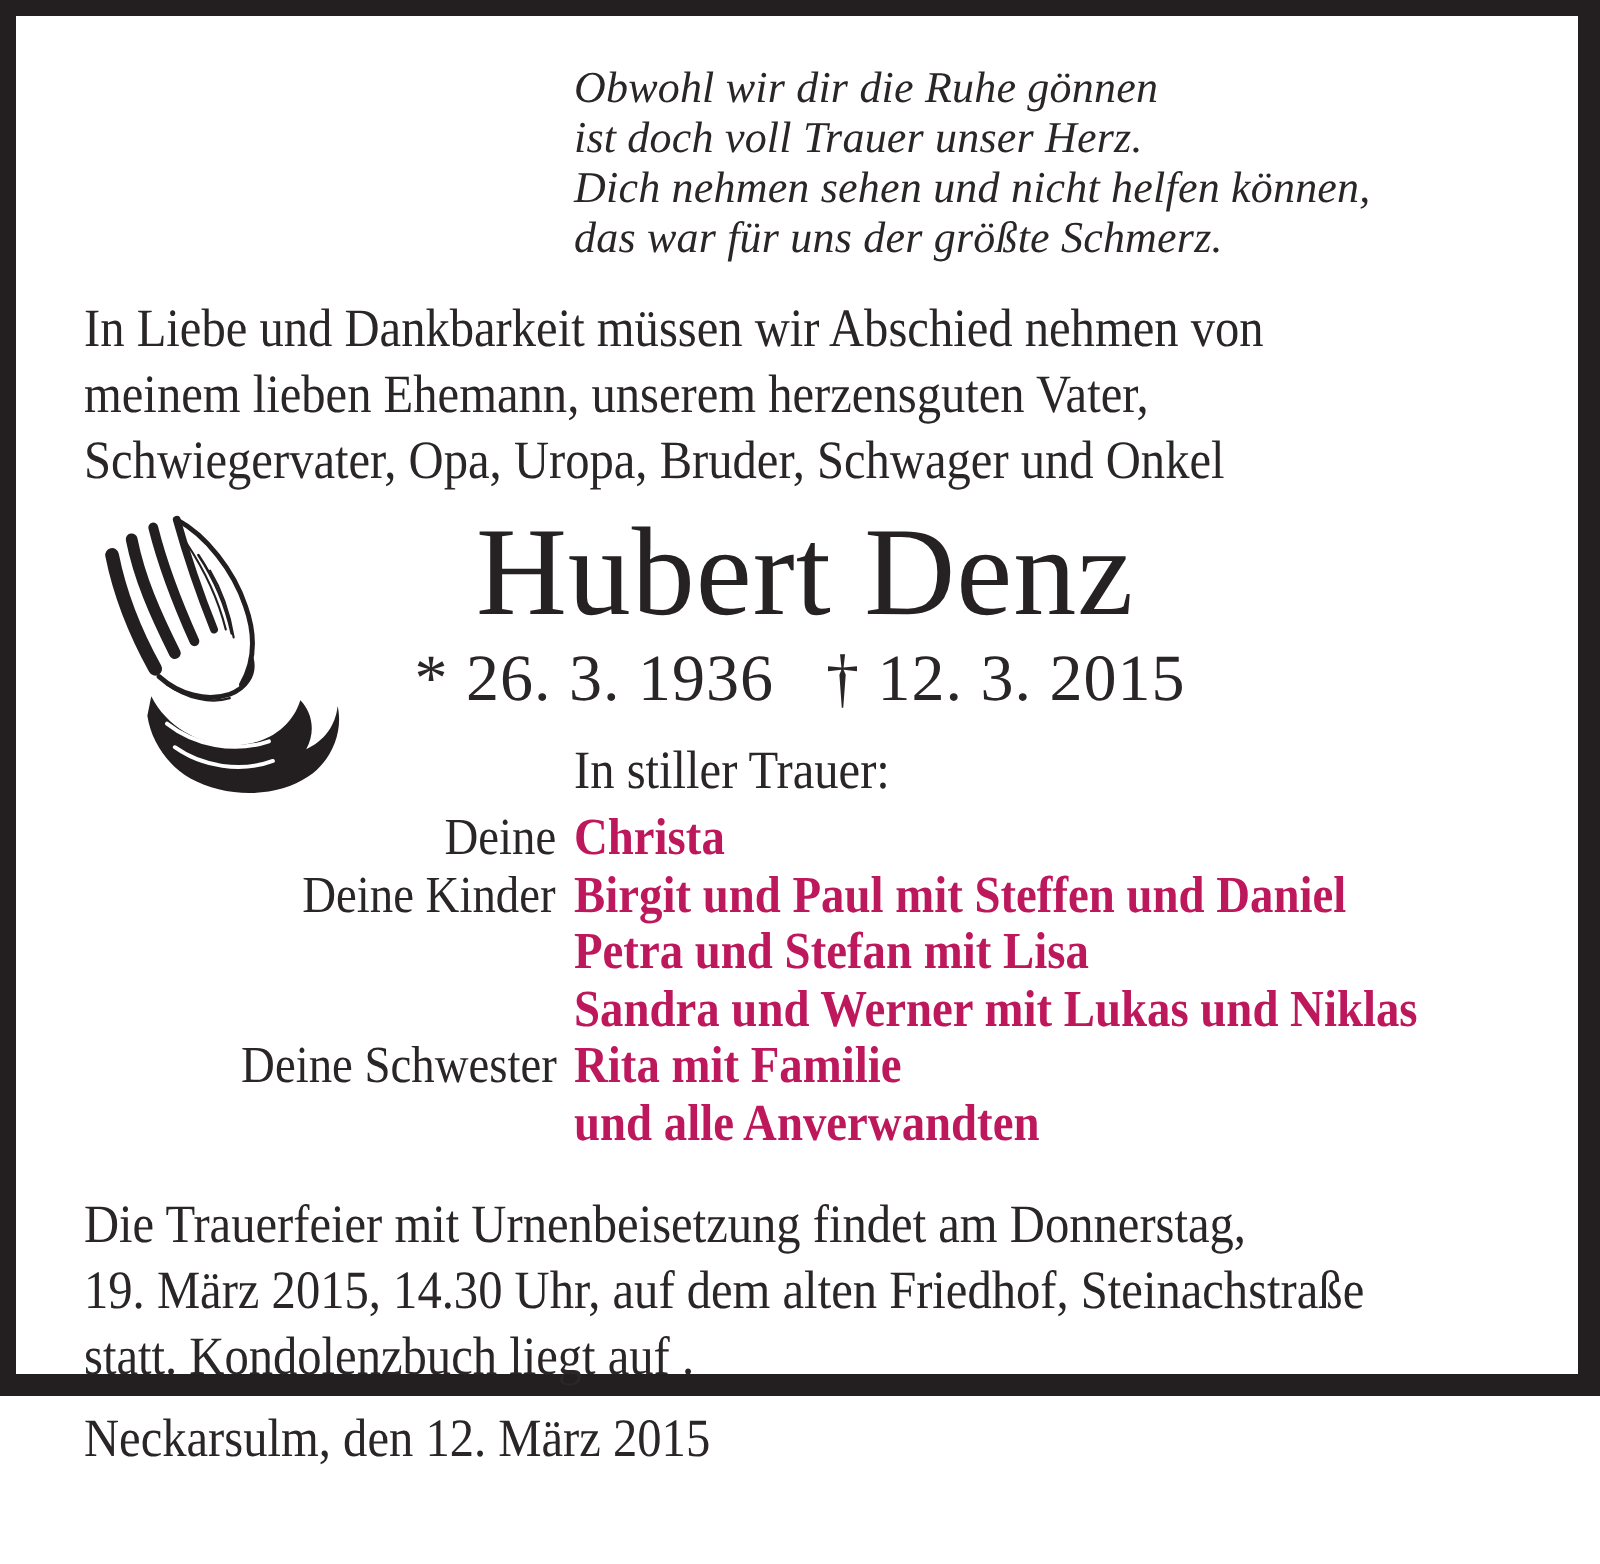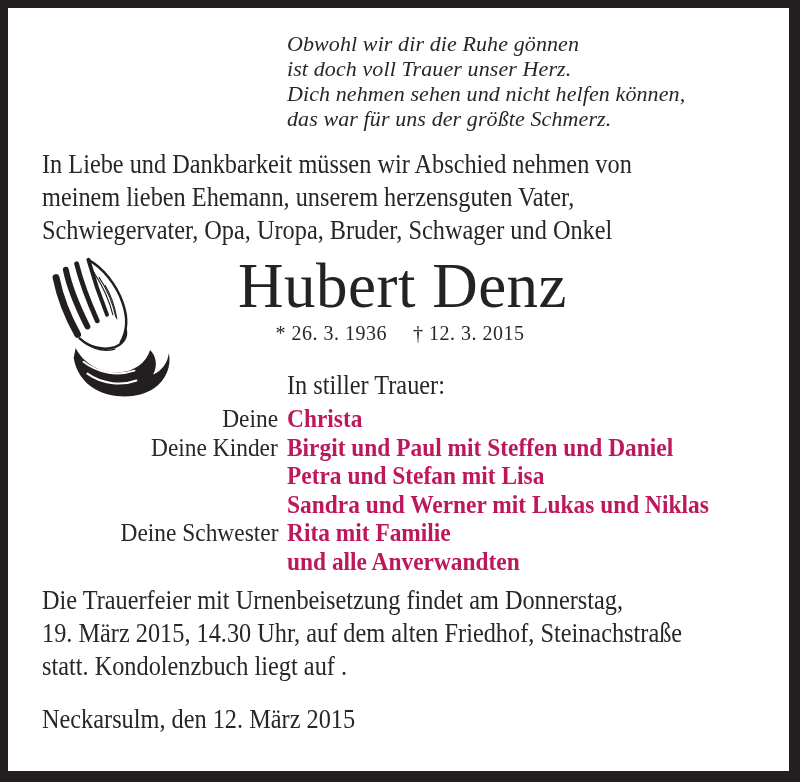--- a/index.html
+++ b/index.html
@@ -10,21 +10,21 @@
   body {
     width: 800px;
     height: 782px;
     overflow: hidden;
     font-family: "Liberation Serif", "DejaVu Serif", serif;
   }
   .frame {
     position: relative;
     box-sizing: border-box;
     width: 800px;
-    height: 782px;
+    height: 698px;
     background: #ffffff;
     border-style: solid;
     border-color: #231f20;
     border-width: 8px 11px 11px 8px;
     color: #2a2526;
   }
   .abs { position: absolute; }
 
   
   .cx {
@@ -69,21 +69,21 @@
     font-weight: 400;
     letter-spacing: 0.5px;
     color: #262223;
   }
 
   .dates {
     left: 3px;
     right: 0;
     top: 314px;
     text-align: center;
-    font-size: 20px;
+    font-size: 33px;
     letter-spacing: 0.5px;
   }
   .dates .death { margin-left: 26px; }
 
   .trauer-head {
     left: 279px;
     top: 362px;
     font-size: 27px;
     text-align: center;
   }
@@ -96,21 +96,21 @@
     grid-template-columns: 270px 1fr;
     column-gap: 9px;
     font-size: 26px;
     line-height: 28.5px;
   }
   .trauer-grid .lbl { text-align: right; }
   .trauer-grid .nm  { font-weight: 700; color: #be185d; }
 
   .funeral {
     left: 34px;
-    top: 576px;
+    top: 588px;
     font-size: 27px;
     line-height: 33px;
   }
 
   .dateline {
     left: 34px;
     top: 696px;
     font-size: 27px;
   }
 </style>

